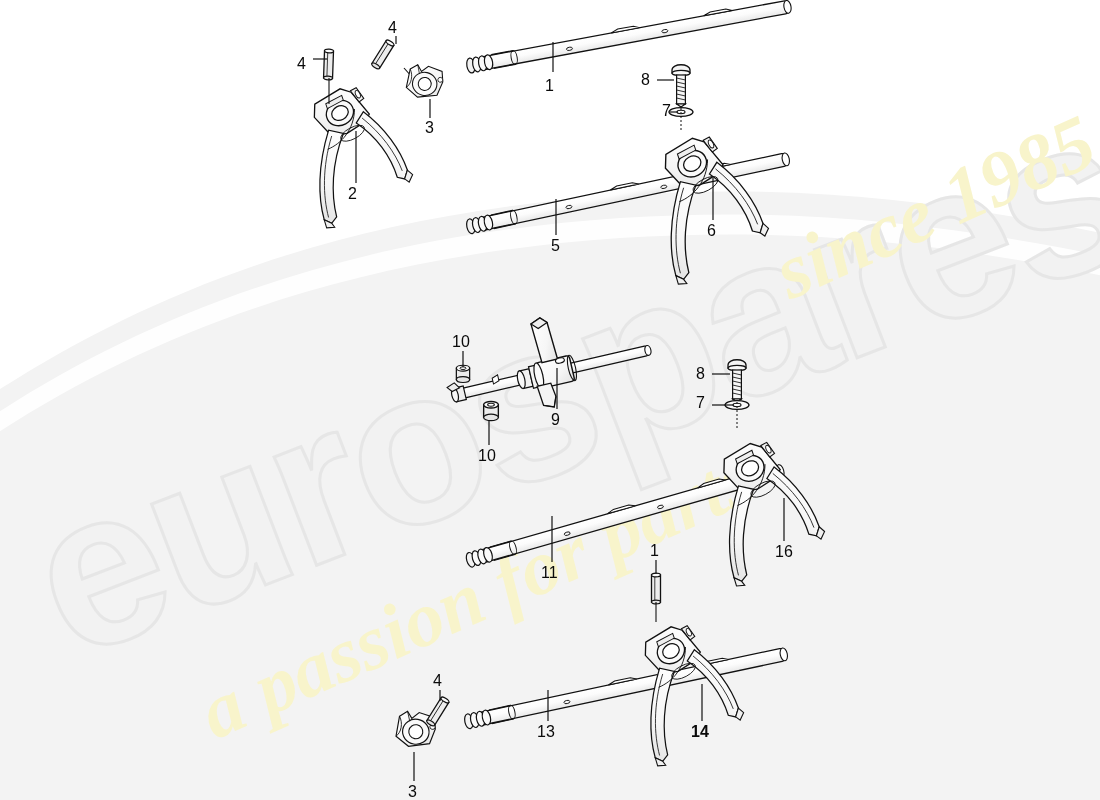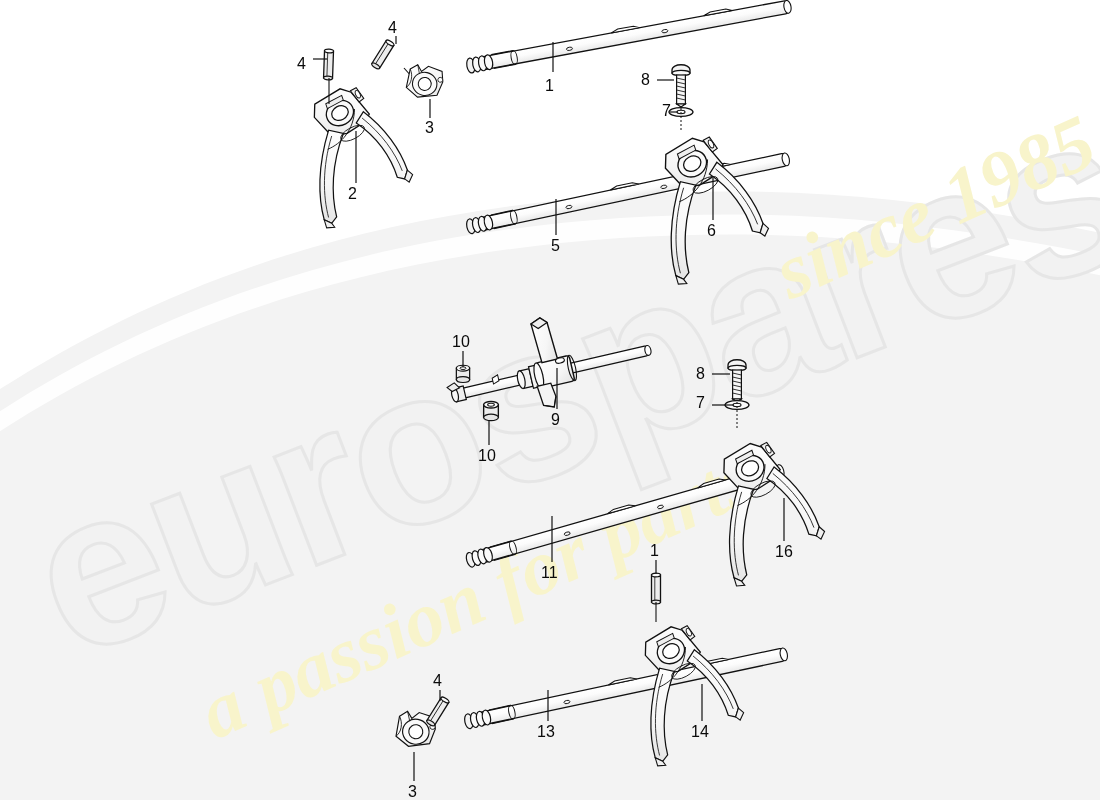--- a/index.html
+++ b/index.html
@@ -284,19 +284,19 @@
     <div class="callout" style="left:662px;top:103px;">7</div>
     <div class="callout" style="left:641px;top:72px;">8</div>
     <div class="callout" style="left:551px;top:412px;">9</div>
     <div class="callout" style="left:452px;top:334px;">10</div>
     <div class="callout" style="left:478px;top:448px;">10</div>
     <div class="callout" style="left:541px;top:565px;">11</div>
     <div class="callout" style="left:775px;top:544px;">16</div>
     <div class="callout" style="left:696px;top:395px;">7</div>
     <div class="callout" style="left:696px;top:366px;">8</div>
     <div class="callout" style="left:537px;top:724px;">13</div>
-    <div class="callout" style="left:691px;top:724px;">14</div>
+    <div class="callout" style="left:691px;top:724px;font-weight:bold;">14</div>
     <div class="callout" style="left:650px;top:543px;">1</div>
     <div class="callout" style="left:408px;top:784px;">3</div>
     <div class="callout" style="left:433px;top:673px;">4</div>
   </div>
 
 </div>
 
 </body></html>

